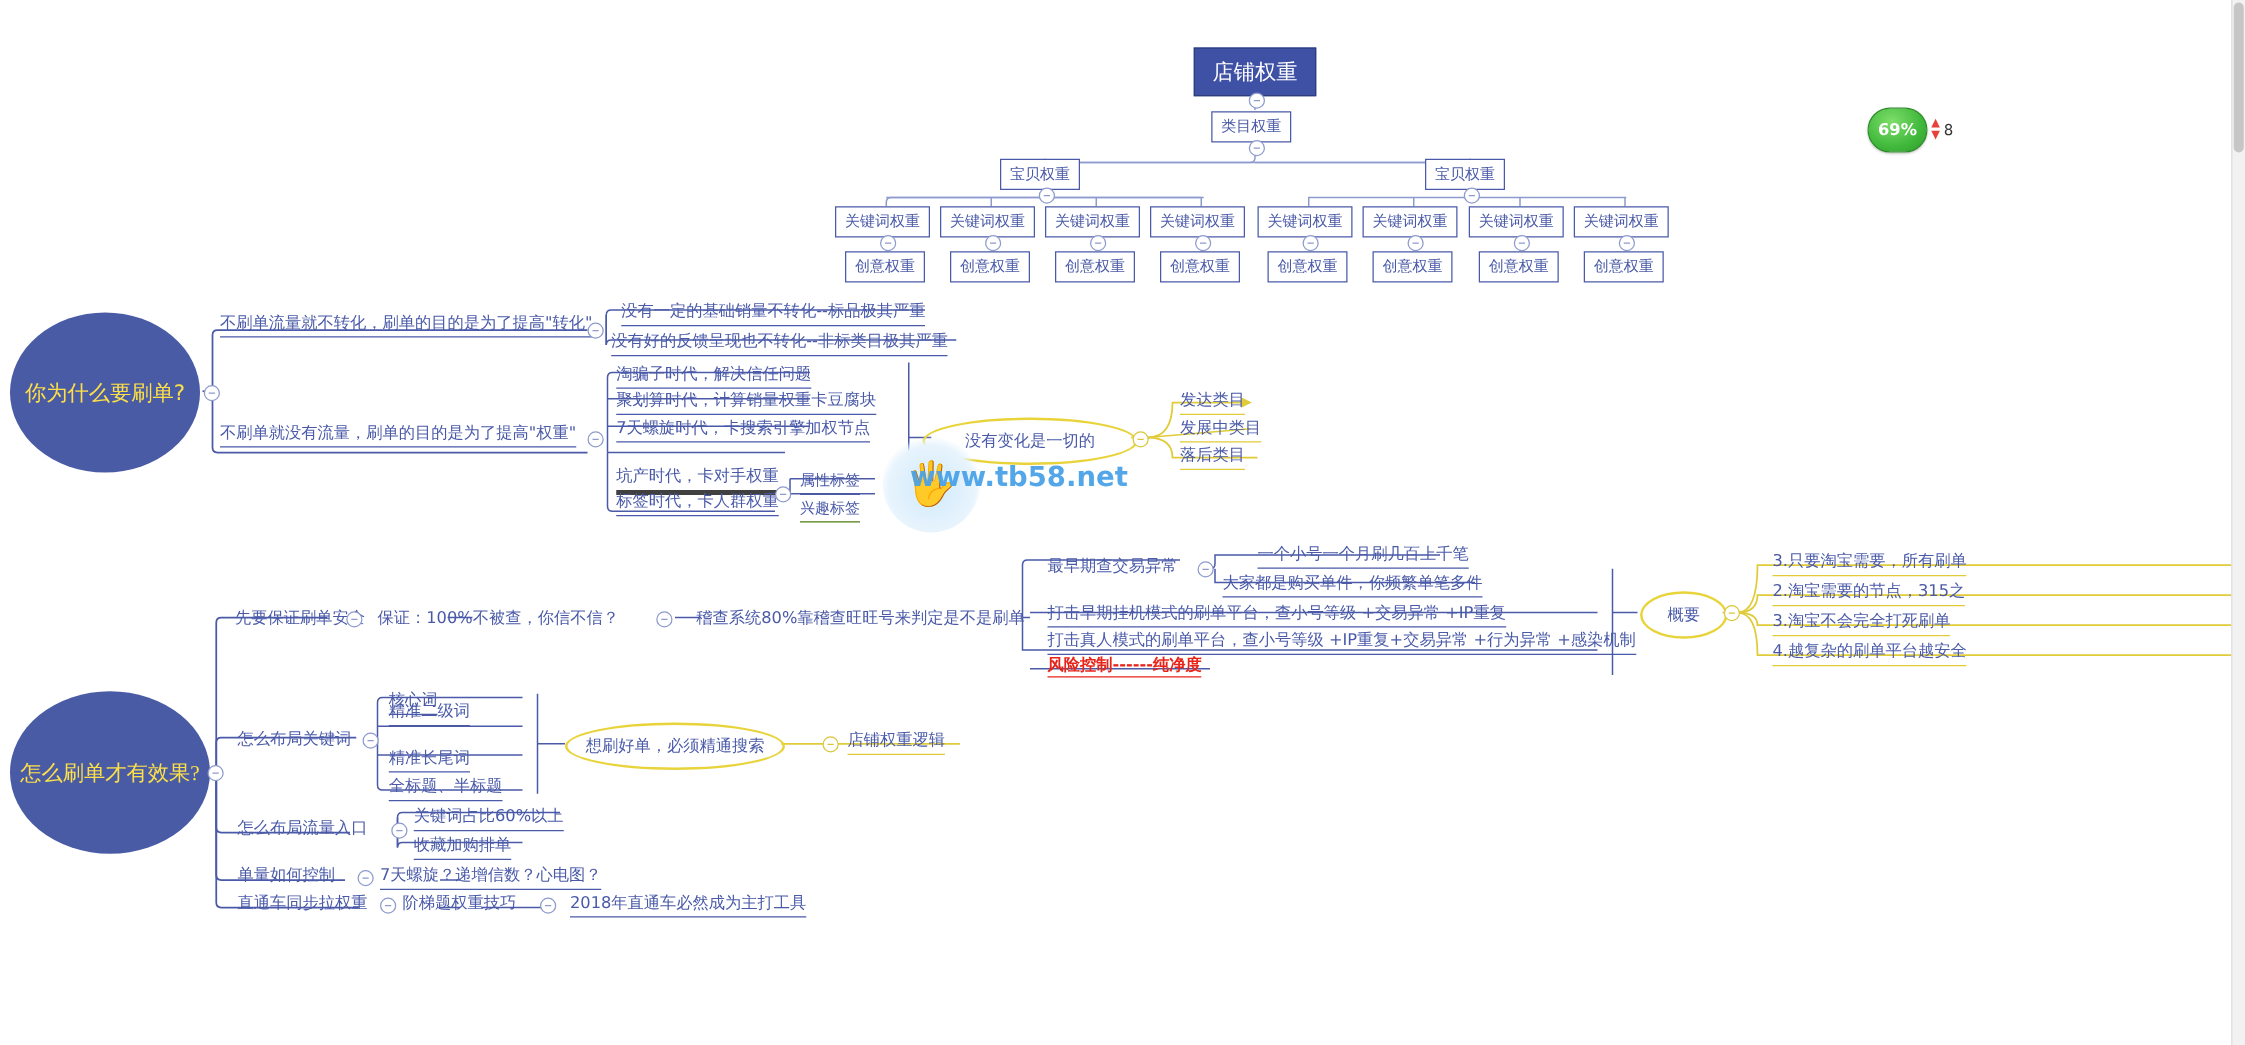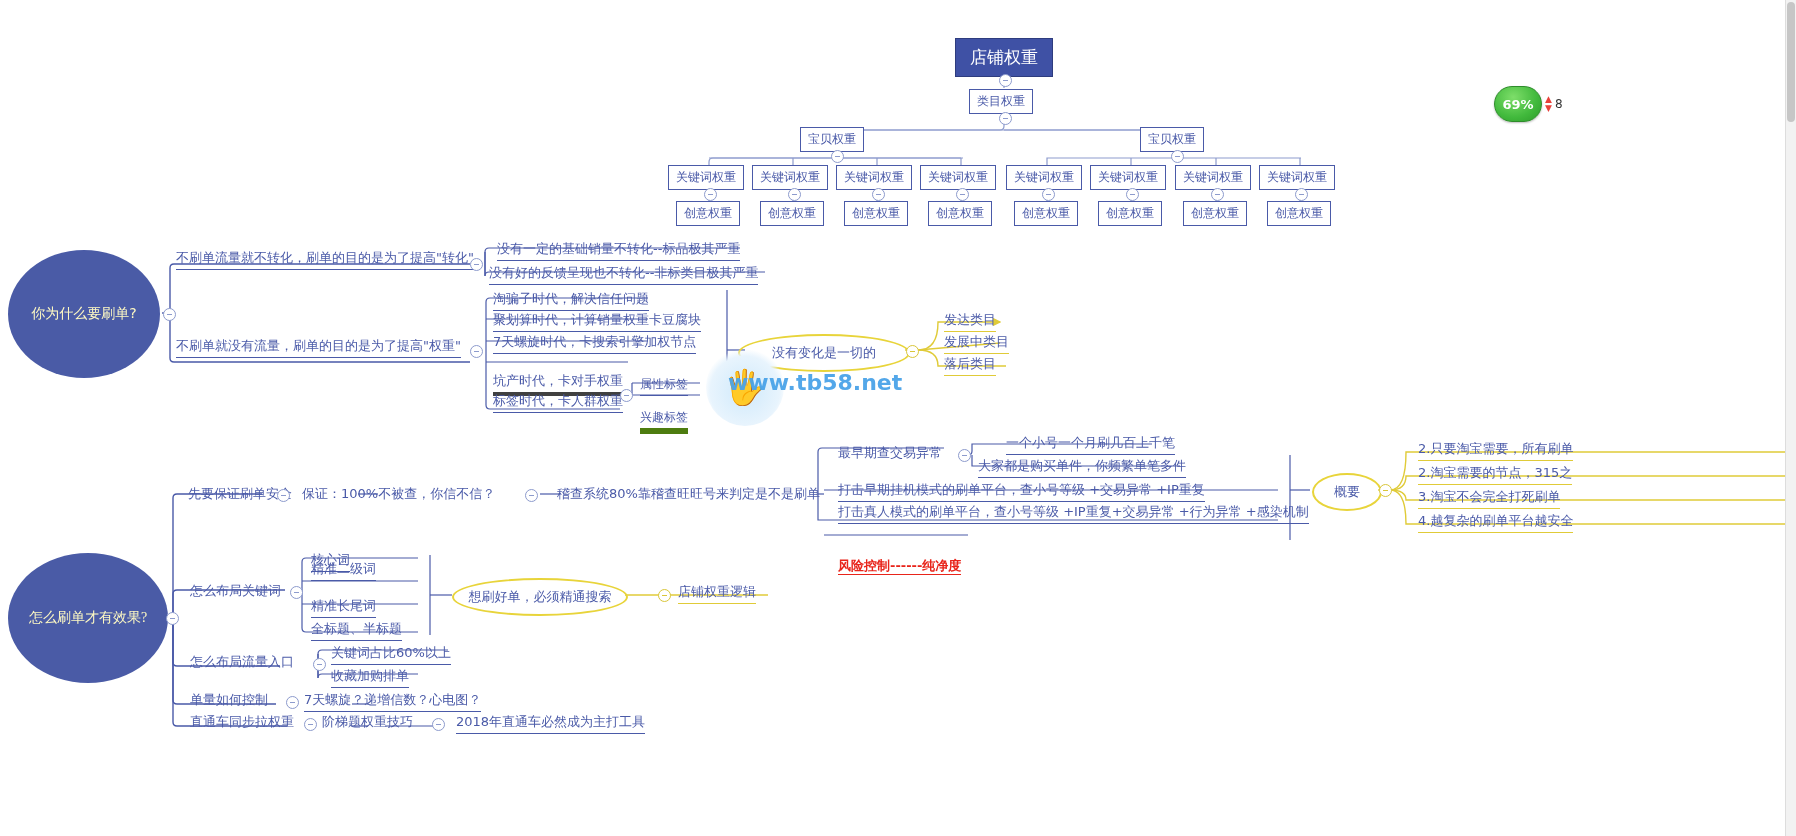--- a/index.html
+++ b/index.html
@@ -14,22 +14,22 @@
 
   
   .root-box{position:absolute;background:#3f51a5;border:1px solid #2e3c7e;color:#ffffff;
             font-size:17px;padding:7px 14px;white-space:nowrap;text-align:center;}
 
   
   .rect{position:absolute;border:1px solid #4a5aa8;background:#ffffff;color:#4a5aa8;
         font-size:12px;padding:3px 7px;white-space:nowrap;text-align:center;}
 
   
-  .ellipse-main{position:absolute;background:#4a5ba6;border-radius:50%;color:#fef9c3;
-        display:flex;align-items:center;justify-content:center;font-size:14px;white-space:nowrap;text-align:right;}
+  .ellipse-main{position:absolute;background:#4a5ba6;border-radius:50%;color:#fde047;
+        display:flex;align-items:center;justify-content:center;font-size:17px;white-space:nowrap;text-align:right;}
 
   
   .ellipse-yellow{position:absolute;border:2px solid #e8d43a;border-radius:50%;background:transparent;
         display:flex;align-items:center;justify-content:center;color:#4a5aa8;font-size:13px;white-space:nowrap;}
 
   
   .uline{position:absolute;color:#4a5aa8;font-size:13px;white-space:nowrap;padding-bottom:2px;}
 
   
   .toggle{position:absolute;width:11px;height:11px;border:1px solid #8d9bcd;border-radius:50%;
@@ -235,21 +235,21 @@
   <div class="toggle" style="left:470px;top:345px;"></div>
 
   <div class="uline" style="left:493px;top:290px;border-bottom:1px solid #4a5aa8;">淘骗子时代，解决信任问题</div>
   <div class="uline" style="left:493px;top:311px;border-bottom:1px solid #4a5aa8;">聚划算时代，计算销量权重卡豆腐块</div>
   <div class="uline" style="left:493px;top:333px;border-bottom:1px solid #4a5aa8;">7天螺旋时代，卡搜索引擎加权节点</div>
   <div class="uline" style="left:493px;top:372px;border-bottom:4px solid #404040;">坑产时代，卡对手权重</div>
   <div class="uline" style="left:493px;top:392px;border-bottom:1px solid #4a5aa8;">标签时代，卡人群权重</div>
   <div class="toggle" style="left:620px;top:389px;"></div>
 
   <div class="uline" style="left:640px;top:376px;border-bottom:1px solid #4a5aa8;font-size:12px;">属性标签</div>
-  <div class="uline" style="left:640px;top:398px;border-bottom:6px solid #4d7c0f;font-size:12px;margin-top:11px;">兴趣标签</div>
+  <div class="uline" style="left:640px;top:398px;border-bottom:1px solid #4d7c0f;font-size:12px;">兴趣标签</div>
 
   <div class="ellipse-yellow" style="left:738px;top:334px;width:168px;height:34px;">没有变化是一切的</div>
   <div class="toggle y" style="left:906px;top:345px;"></div>
 
   <div class="uline" style="left:944px;top:311px;border-bottom:1px solid #e0cb38;">发达类目</div>
   <div class="uline" style="left:944px;top:333px;border-bottom:1px solid #e0cb38;">发展中类目</div>
   <div class="uline" style="left:944px;top:355px;border-bottom:1px solid #e0cb38;">落后类目</div>
 
   <div class="ellipse-main" style="left:8px;width:160px;top:553px;height:130px;font-family:Liberation Serif, serif;">怎么刷单才有效果?</div>
   <div class="toggle" style="left:166px;top:612px;"></div>
@@ -260,26 +260,26 @@
   <div class="toggle" style="left:525px;top:489px;"></div>
   <div class="uline" style="left:557px;top:485px;">稽查系统80%靠稽查旺旺号来判定是不是刷单</div>
 
   <div class="uline" style="left:838px;top:444px;">最早期查交易异常</div>
   <div class="toggle" style="left:958px;top:449px;"></div>
   <div class="uline" style="left:1006px;top:434px;border-bottom:1px solid #4a5aa8;">一个小号一个月刷几百上千笔</div>
   <div class="uline" style="left:978px;top:457px;border-bottom:1px solid #4a5aa8;">大家都是购买单件，你频繁单笔多件</div>
 
   <div class="uline" style="left:838px;top:481px;border-bottom:1px solid #4a5aa8;">打击早期挂机模式的刷单平台，查小号等级 +交易异常 +IP重复</div>
   <div class="uline" style="left:838px;top:503px;border-bottom:1px solid #4a5aa8;">打击真人模式的刷单平台，查小号等级 +IP重复+交易异常 +行为异常 +感染机制</div>
-  <div class="node red-text" style="left:838px;top:526px;border-bottom:1px solid #e8241a;font-size:13px;margin-top:33px;">风险控制------纯净度</div>
+  <div class="node red-text" style="left:838px;top:526px;border-bottom:1px solid #e8241a;font-size:13px;">风险控制------纯净度</div>
 
   <div class="ellipse-yellow" style="left:1312px;top:473px;width:66px;height:34px;">概要</div>
   <div class="toggle y" style="left:1379px;top:484px;"></div>
 
-  <div class="uline" style="left:1418px;top:440px;border-bottom:1px solid #e0cb38;">2.只要淘宝需要，所有刷单</div>
+  <div class="uline" style="left:1418px;top:440px;border-bottom:1px solid #e0cb38;">3.只要淘宝需要，所有刷单</div>
   <div class="uline" style="left:1418px;top:464px;border-bottom:1px solid #e0cb38;">2.淘宝需要的节点，315之</div>
   <div class="uline" style="left:1418px;top:488px;border-bottom:1px solid #e0cb38;">3.淘宝不会完全打死刷单</div>
   <div class="uline" style="left:1418px;top:512px;border-bottom:1px solid #e0cb38;">4.越复杂的刷单平台越安全</div>
 
   <div class="uline" style="left:190px;top:582px;">怎么布局关键词</div>
   <div class="toggle" style="left:290px;top:586px;"></div>
 
   <div class="uline" style="left:311px;top:551px;border-bottom:1px solid #4a5aa8;">核心词</div>
   <div class="uline" style="left:311px;top:560px;border-bottom:1px solid #4a5aa8;">精准二级词</div>
   <div class="uline" style="left:311px;top:597px;border-bottom:1px solid #4a5aa8;font-family:Liberation Serif, serif;">精准长尾词</div>

